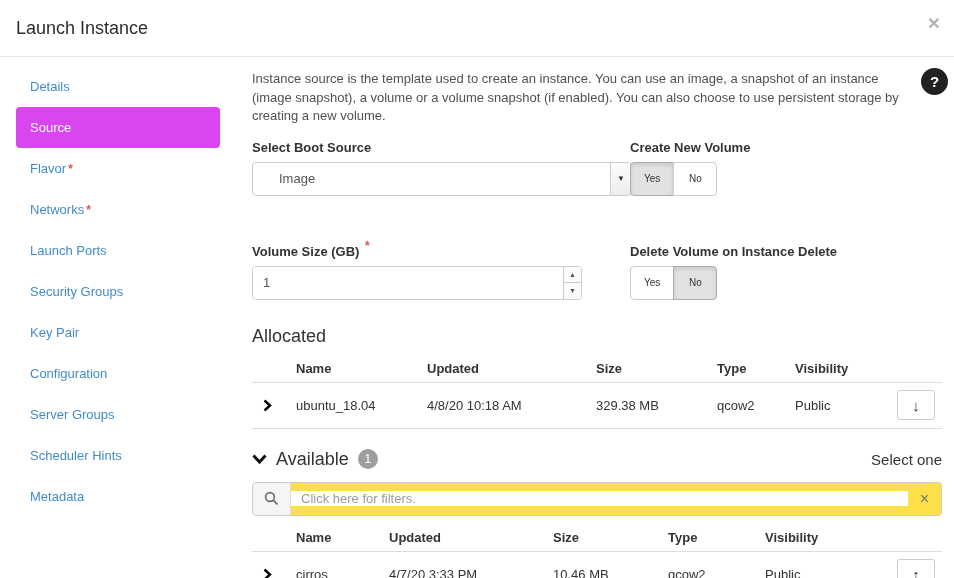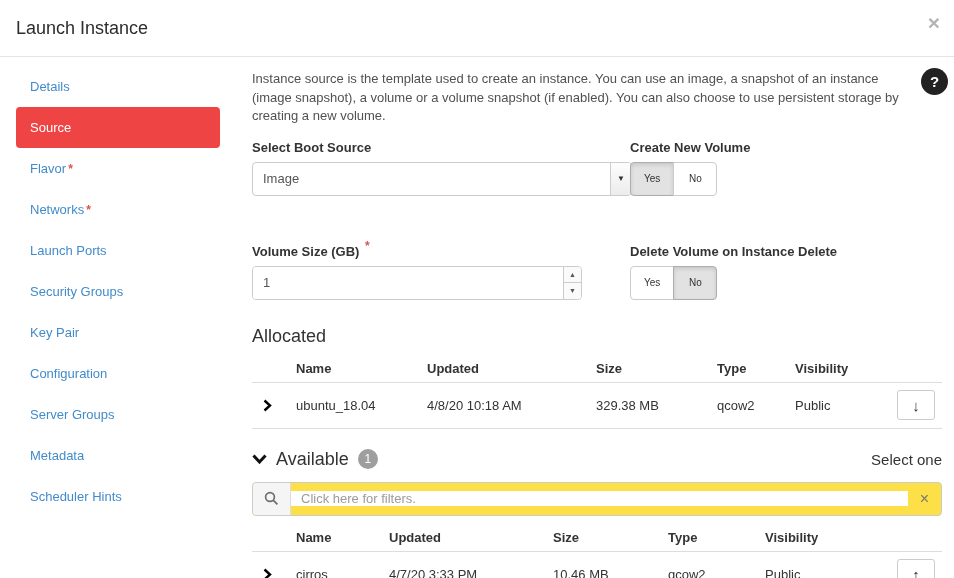--- a/index.html
+++ b/index.html
@@ -30,21 +30,21 @@
   
   .modal-body { display: flex; padding: 0 12px 0 16px; }
 
   
   .sidebar { width: 204px; flex: none; padding-top: 9px; }
   .side-item {
     height: 41px; display: flex; align-items: center;
     padding: 0 14px; color: #428bca; cursor: pointer;
     border-radius: 4px; font-size: 13px;
   }
-  .side-item.active { background: #ef4444; color: #fff; }
+  .side-item.active { background: #d946ef; color: #fff; }
   .req-star { color: #d9534f; font-weight: bold; font-size: 12px; vertical-align: super; margin-left: 2px; line-height: 0; }
 
   
   .content { flex: 1; margin-left: 32px; position: relative; }
   .description {
     margin-top: 13px; width: 658px;
     color: #515151; line-height: 18.5px; font-size: 13px;
   }
   .help-btn {
     position: absolute; top: 11px; right: -6px;
@@ -52,21 +52,21 @@
     background: #222; color: #fff; font-weight: bold; font-size: 15px;
     display: flex; align-items: center; justify-content: center;
     cursor: pointer;
   }
 
   
   .form-grid { display: grid; grid-template-columns: 330px auto; column-gap: 34px; row-gap: 16px; margin-top: 14px; width: 660px; gap: 48px; }
   .field-label { font-weight: bold; font-size: 13px; color: #333; margin-bottom: 7px; display: block; }
   .select-box {
     width: 380px; height: 34px; border: 1px solid #ccc; border-radius: 4px;
-    display: flex; align-items: center; background: #fff; cursor: pointer;
+    display: flex; align-items: center; background: #fff; cursor: pointer; padding-left: 16px;
   }
   .select-value { flex: 1; padding: 0 10px; color: #555; }
   .select-caret-seg {
     width: 21px; height: 100%; border-left: 1px solid #ccc;
     background: linear-gradient(#fdfdfd, #ececec);
     display: flex; align-items: center; justify-content: center;
     color: #333; font-size: 10px; border-radius: 0 3px 3px 0;
   }
   .num-input-wrap {
     width: 330px; height: 34px; border: 1px solid #ccc; border-radius: 4px;
@@ -172,24 +172,24 @@
       <div class="side-item">
           <span>Key Pair</span>
         </div>
       <div class="side-item">
           <span>Configuration</span>
         </div>
       <div class="side-item">
           <span>Server Groups</span>
         </div>
       <div class="side-item">
+          <span>Scheduler Hints</span>
+        </div>
+      <div class="side-item">
           <span>Metadata</span>
-        </div>
-      <div class="side-item">
-          <span>Scheduler Hints</span>
         </div>
     </div>
 
     <div class="content">
 
       <div class="help-btn">?</div>
 
       <p class="description">Instance source is the template used to create an instance. You can use an image, a snapshot of an instance (image snapshot), a volume or a volume snapshot (if enabled). You can also choose to use persistent storage by creating a new volume.</p>
 
       <div class="form-grid">

